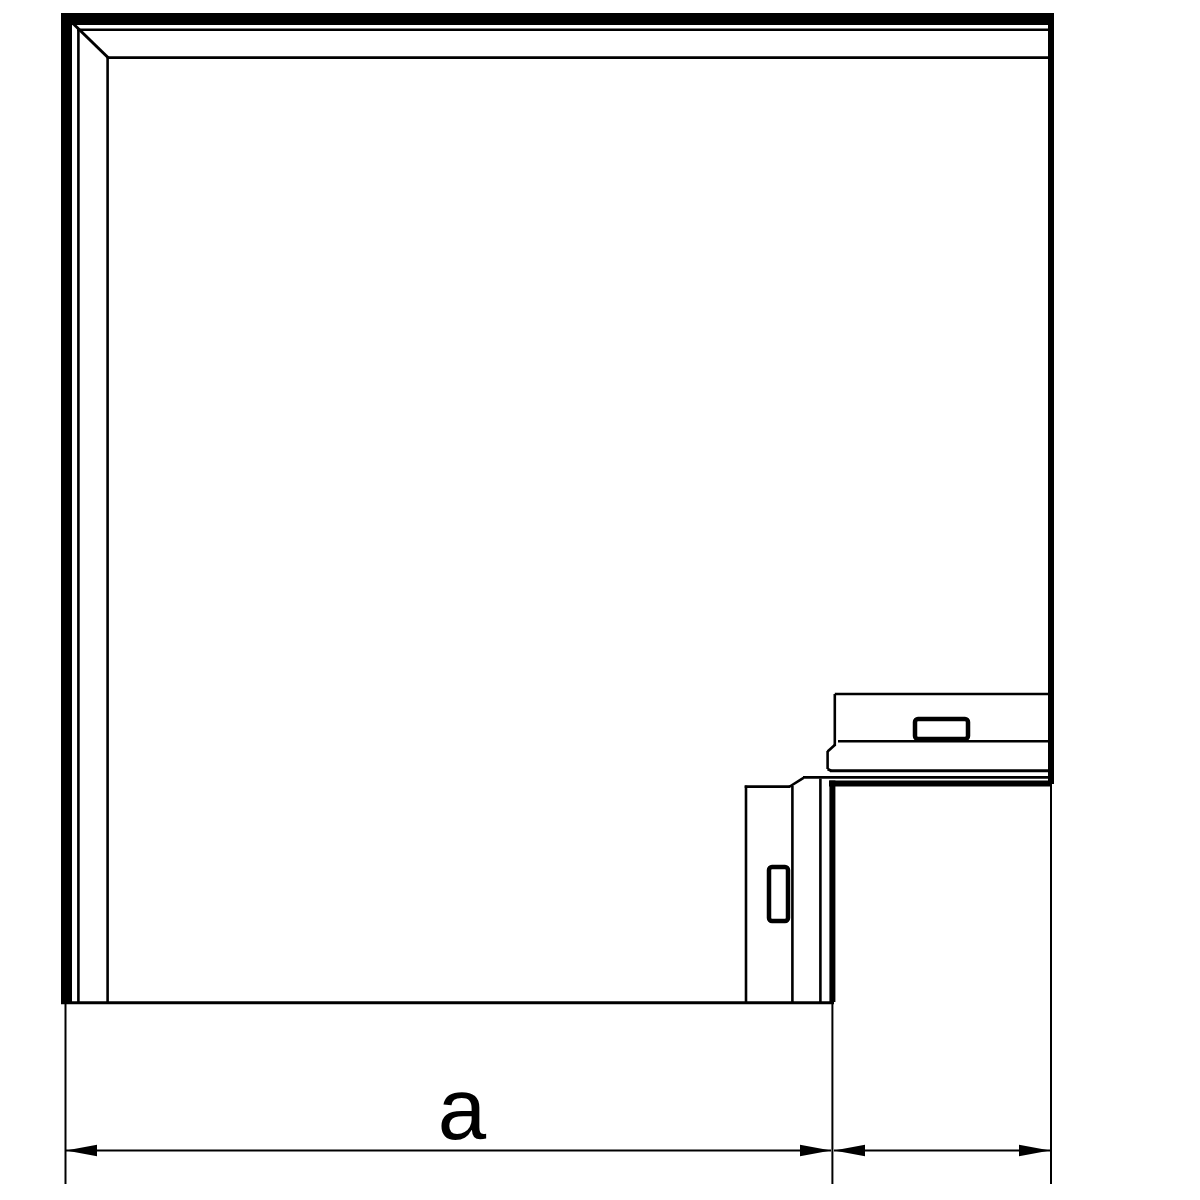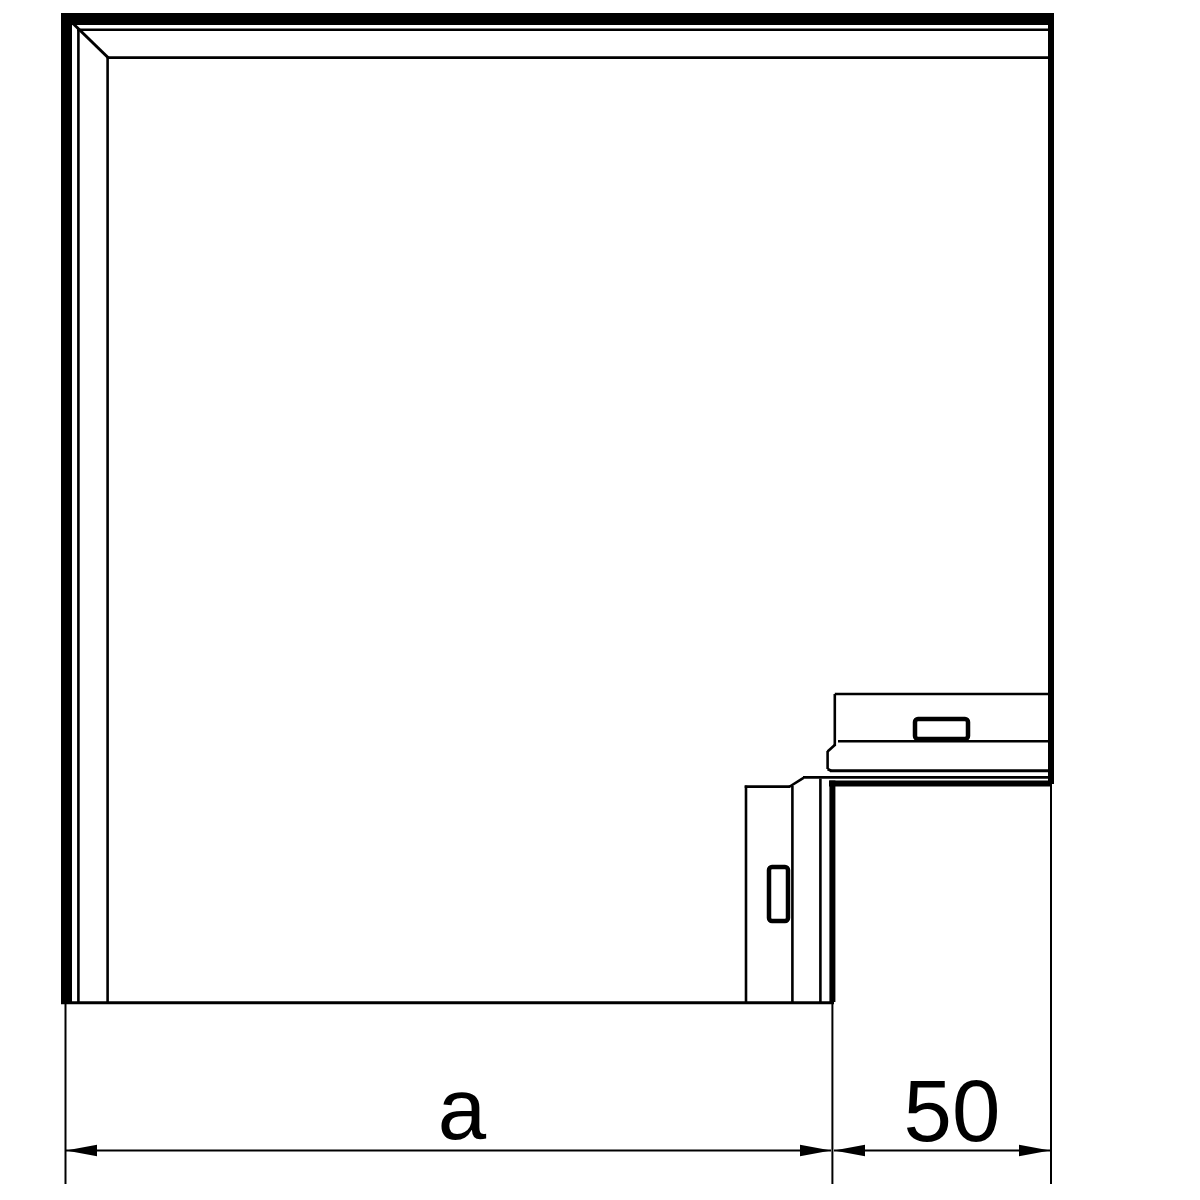--- a/index.html
+++ b/index.html
@@ -75,14 +75,13 @@
       <line x1="66" y1="1150.5" x2="831" y2="1150.5" stroke="#000000" stroke-width="2"></line>
       <line x1="834" y1="1150.5" x2="1050" y2="1150.5" stroke="#000000" stroke-width="2"></line>
       <rect x="915" y="719" width="53" height="20" rx="3" fill="#ffffff" stroke="#000000" stroke-width="4.5"></rect>
       <rect x="769" y="867" width="19" height="54" rx="3" fill="#ffffff" stroke="#000000" stroke-width="4.5"></rect>
       <polygon points="66,1150.5 97,1144.8 97,1156.2" fill="#000000"></polygon>
       <polygon points="831,1150.5 800,1144.8 800,1156.2" fill="#000000"></polygon>
       <polygon points="834,1150.5 865,1144.8 865,1156.2" fill="#000000"></polygon>
       <polygon points="1050,1150.5 1019,1144.8 1019,1156.2" fill="#000000"></polygon>
     </svg>
   <div class="dim-label label-a">a</div>
-  <div class="dim-label label-50">50</div>
 </div>
 
 </body></html>

